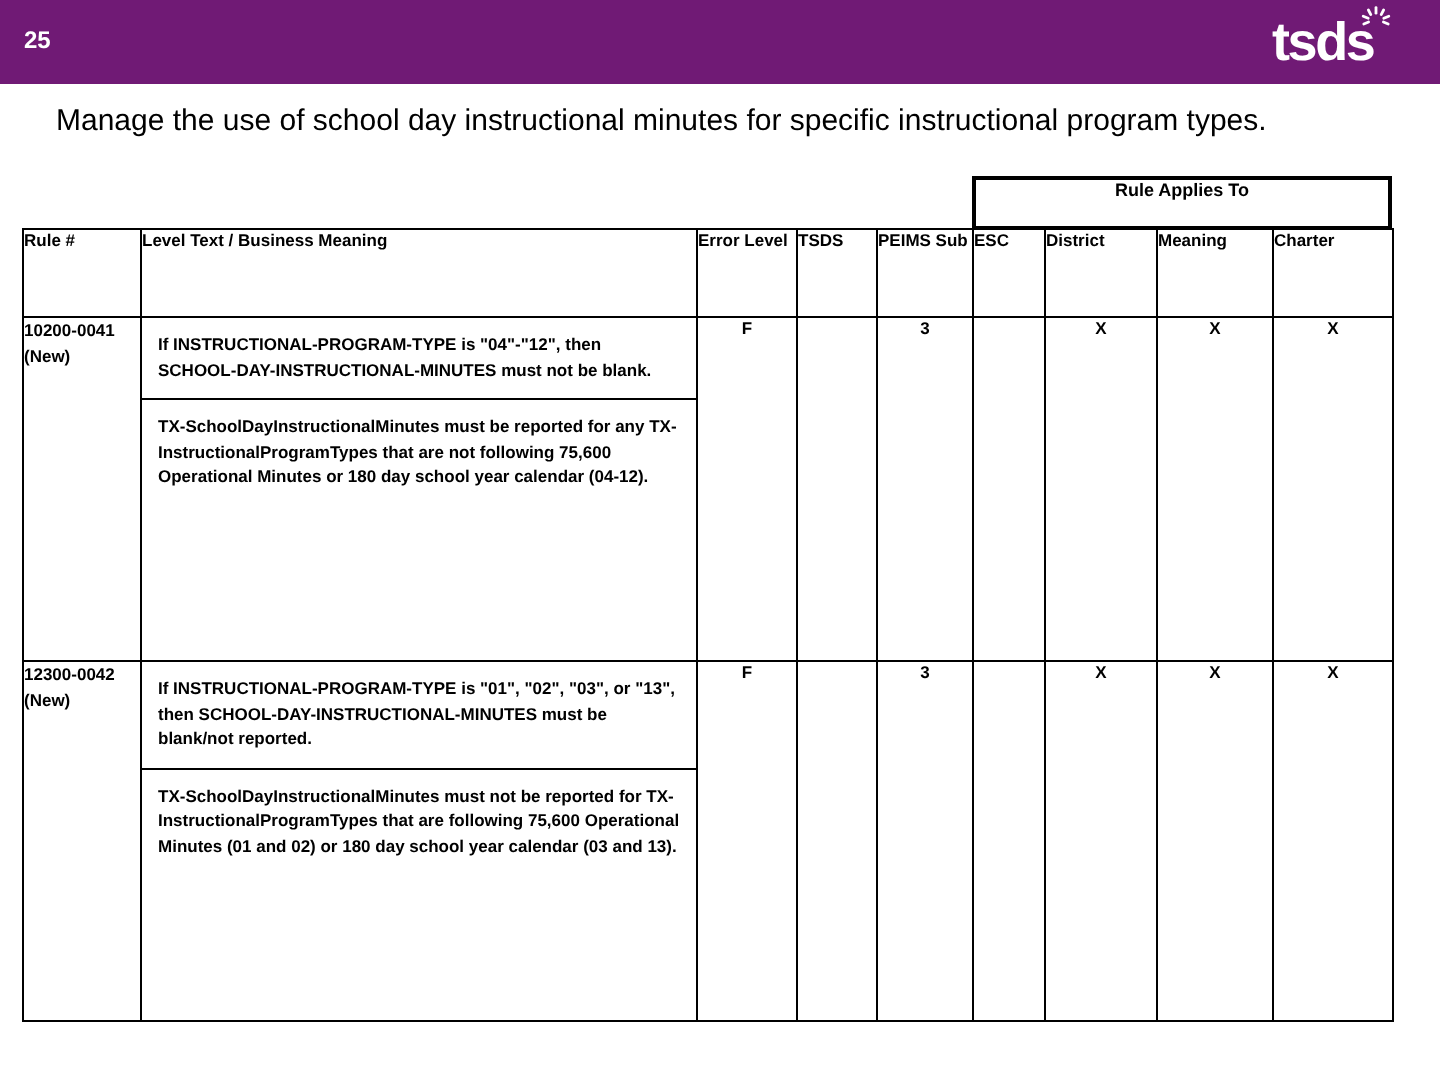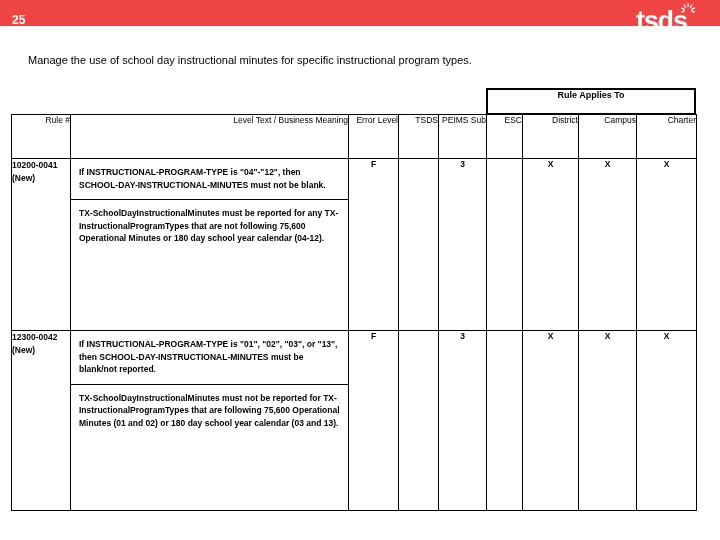--- a/index.html
+++ b/index.html
@@ -14,22 +14,22 @@
     overflow: hidden;
     position: relative;
   }
 
   
   #header-band {
     position: absolute;
     left: 0;
     top: 0;
     width: 720px;
-    height: 26px;
-    background: #ef4444;
+    height: 42px;
+    background: #701a75;
   }
   #slide-number {
     position: absolute;
     left: 12px;
     top: 13px;
     font-size: 12px;
     font-weight: bold;
     color: #ffffff;
     letter-spacing: 0px;
   }
@@ -67,21 +67,21 @@
     width: 16px;
     height: 13px;
   }
 
   
   #subtitle {
     position: absolute;
     left: 28px;
     top: 50px;
     width: 640px;
-    font-size: 11px;
+    font-size: 15px;
     color: #000000;
     line-height: 21px;
   }
 
   
   #rule-applies-to {
     position: absolute;
     left: 486px;
     top: 88px;
     width: 210px;
@@ -119,23 +119,23 @@
   .col-error      { width: 50px; }
   .col-tsds       { width: 40px; }
   .col-peims      { width: 48px; }
   .col-esc        { width: 36px; }
   .col-district   { width: 56px; }
   .col-campus     { width: 58px; }
   .col-charter    { width: 60px; }
 
   thead th {
     height: 44px;
-    text-align: right;
+    text-align: left;
     vertical-align: top;
-    font-weight: normal;
+    font-weight: bold;
     font-size: 9px;
     padding-top: 9px;
     box-sizing: border-box;
     line-height: 11px;
   }
   th.head-rule-text { font-size: 9.5px; }
 
   td.cell-rule-num {
     padding: 8px 0 0 8px;
     font-weight: bold;
@@ -202,21 +202,21 @@
   </colgroup>
   <thead>
     <tr>
       <th class="head-rule-num">Rule #</th>
       <th class="head-rule-text">Level Text / Business Meaning</th>
       <th class="head-error">Error Level</th>
       <th class="head-tsds">TSDS</th>
       <th class="head-peims">PEIMS Sub</th>
       <th class="head-esc">ESC</th>
       <th class="head-district">District</th>
-      <th class="head-campus">Campus</th>
+      <th class="head-campus">Meaning</th>
       <th class="head-charter">Charter</th>
     </tr>
   </thead>
   <tbody>
 
     <tr style="height:172px;margin-top:32px;">
       <td class="cell-rule-num">10200-0041 (New)</td>
       <td class="cell-rule-text">
         <div class="rt-block rt-rule">If INSTRUCTIONAL-PROGRAM-TYPE is "04"-"12", then SCHOOL-DAY-INSTRUCTIONAL-MINUTES must not be blank.</div>
         <div class="rt-block rt-meaning">TX-SchoolDayInstructionalMinutes must be reported for any TX-InstructionalProgramTypes that are not following 75,600 Operational Minutes or 180 day school year calendar (04-12).</div>

